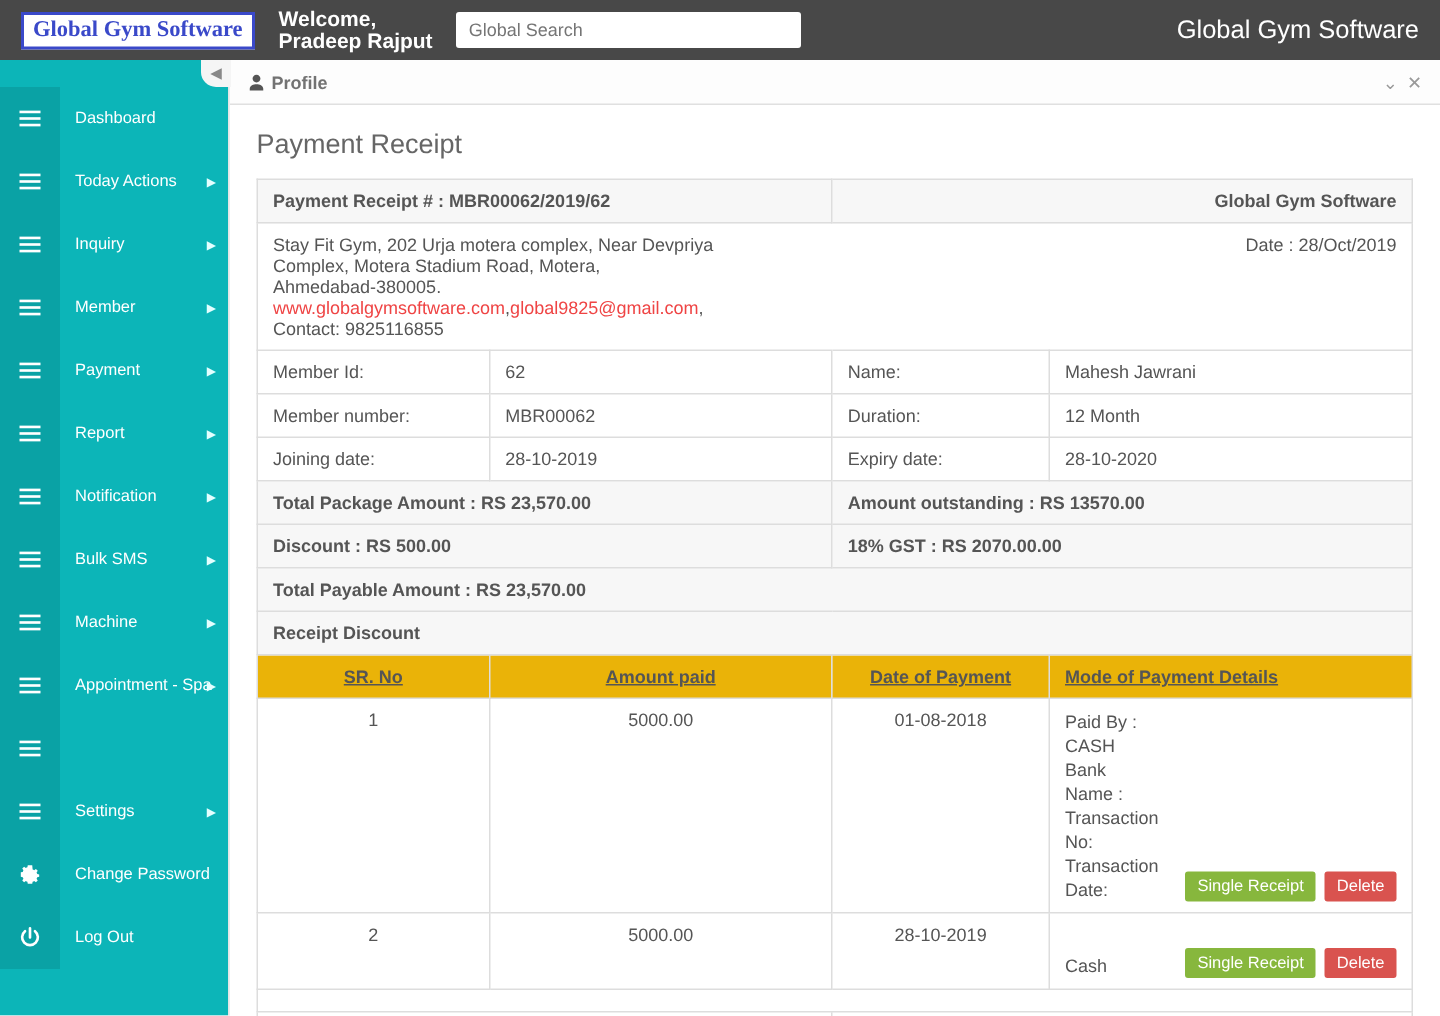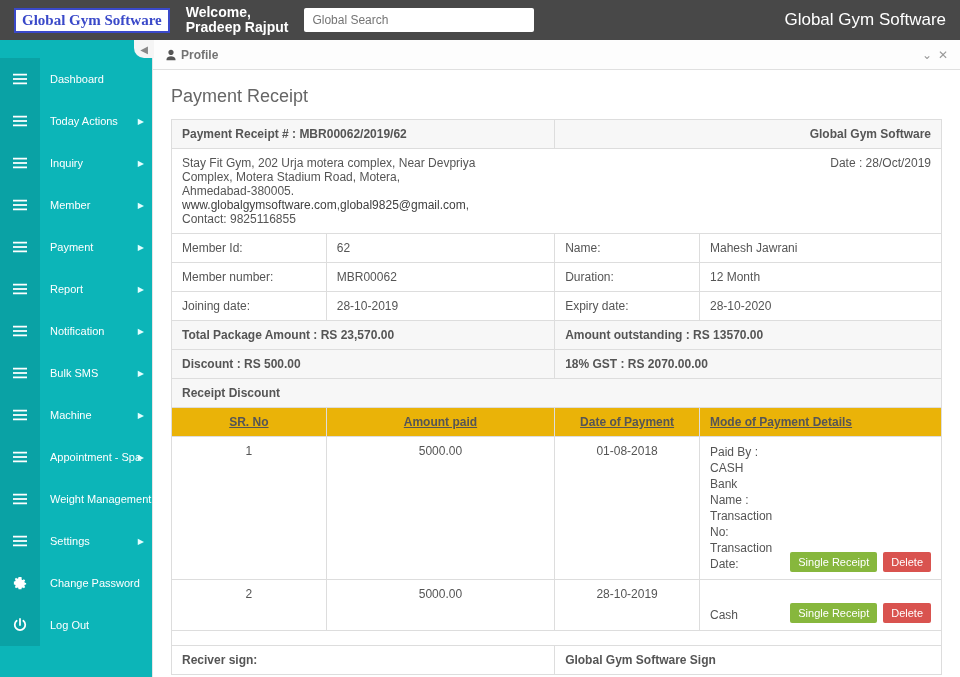--- a/index.html
+++ b/index.html
@@ -27,21 +27,21 @@
   .main { flex:1; background:#fff; overflow-y:auto; border-left:1px solid #e5e5e5;}
   .panel-head { height:30px; border-bottom:1px solid #e0e0e0; display:flex; align-items:center; padding:0 12px; background:#fdfdfd;}
   .panel-head .ptitle { font-size:12px; font-weight:bold; color:#737373; display:flex; align-items:center; gap:4px;}
   .panel-head .ptools { margin-left:auto; color:#999; font-size:12px; display:flex; gap:6px;}
   .content { padding:16px 18px; }
   .content h2 { font-size:18px; font-weight:normal; color:#666; margin-bottom:12px; }
   table.receipt { width:100%; border-collapse:collapse; font-size:12px; }
   table.receipt th, table.receipt td { border:1px solid #ddd; padding:7px 10px; text-align:left; vertical-align:top; color:#555;}
   table.receipt th { background:#eab308; font-weight:bold;text-decoration:underline; }
   .hdr-row td { background:#f7f7f7; font-weight:bold; }
-  .link { color:#404040; }
+  .link { color:#ef4444; }
   .center { text-align:center !important; }
   .btn { display:inline-block; padding:4px 8px; border-radius:2px; color:#fff; font-size:11px; border:none; cursor:pointer; }
   .btn-green { background:#87b73d; }
   .btn-red { background:#d9534f; }
   .mode-cell { line-height:16px; }
   .mode-cell .btns { margin-top:16px; white-space:nowrap;}
   .mode-cell .btns .btn { margin-left:6px;}
   .sum-title td { background:#f7f7f7; font-weight:bold; text-align:center;}
 </style>
 </head>
@@ -176,21 +176,20 @@
           <span class="caret">▶</span>
         </li>
         <li>
           <span class="ic">
             <svg viewBox="0 0 16 16">
               <rect x="0" y="2" width="16" height="2"></rect>
               <rect x="0" y="7" width="16" height="2"></rect>
               <rect x="0" y="12" width="16" height="2"></rect>
             </svg>
           </span>
-          <span class="lbl">Weight Management</span>
         </li>
         <li>
           <span class="ic">
             <svg viewBox="0 0 16 16">
               <rect x="0" y="2" width="16" height="2"></rect>
               <rect x="0" y="7" width="16" height="2"></rect>
               <rect x="0" y="12" width="16" height="2"></rect>
             </svg>
           </span>
           <span class="lbl">Settings</span>
@@ -266,20 +265,23 @@
           <td>Expiry date:</td>
           <td>28-10-2020</td>
         </tr>
         <tr class="hdr-row">
           <td colspan="2">Total Package Amount : RS 23,570.00</td>
           <td colspan="2">Amount outstanding : RS 13570.00</td>
         </tr>
         <tr class="hdr-row">
           <td colspan="2">Discount : RS 500.00</td>
           <td colspan="2">18% GST : RS 2070.00.00</td>
+        </tr>
+        <tr class="hdr-row">
+          <td colspan="4">Total Payable Amount : RS 23,570.00</td>
         </tr>
         <tr class="sum-title">
               <td colspan="4">Receipt Discount</td>
             </tr>
         <tr class="hdr-row">
           <th class="center">SR. No</th>
           <th class="center">Amount paid</th>
           <th class="center">Date of Payment</th>
           <th>Mode of Payment Details</th>
         </tr>

